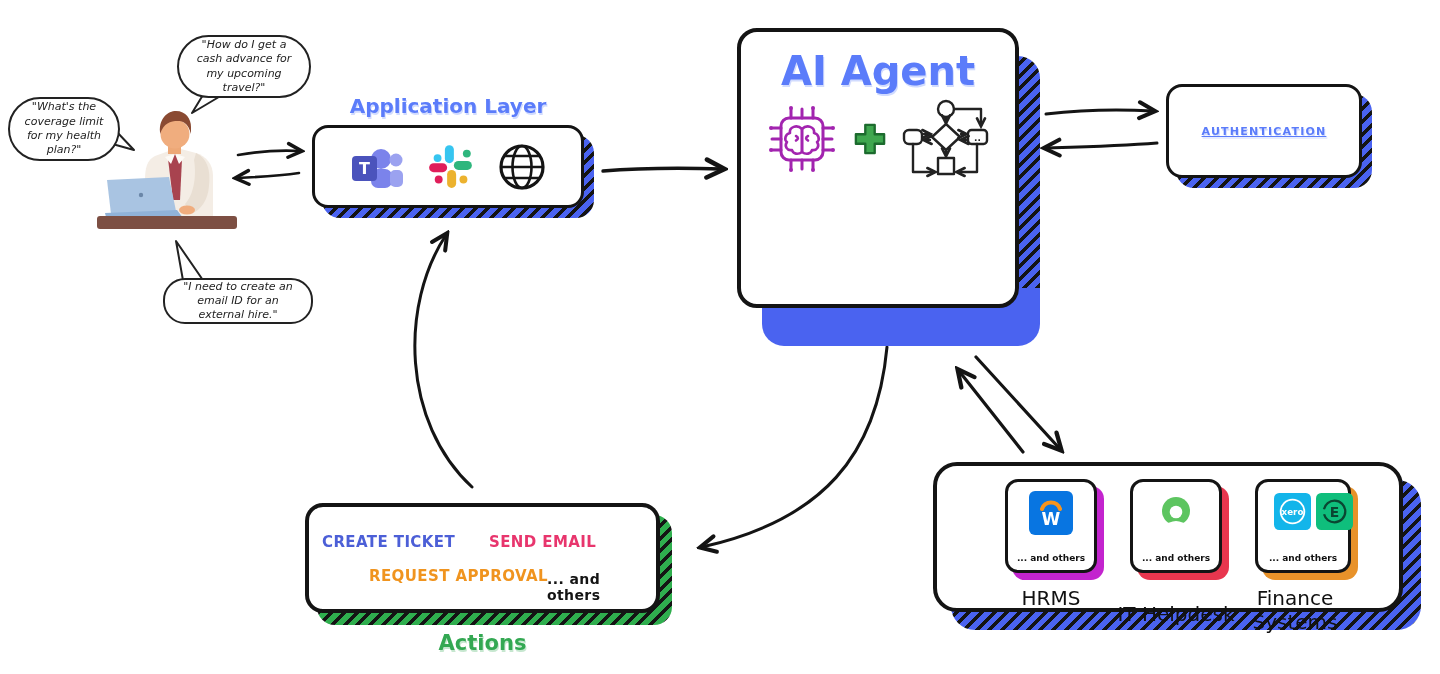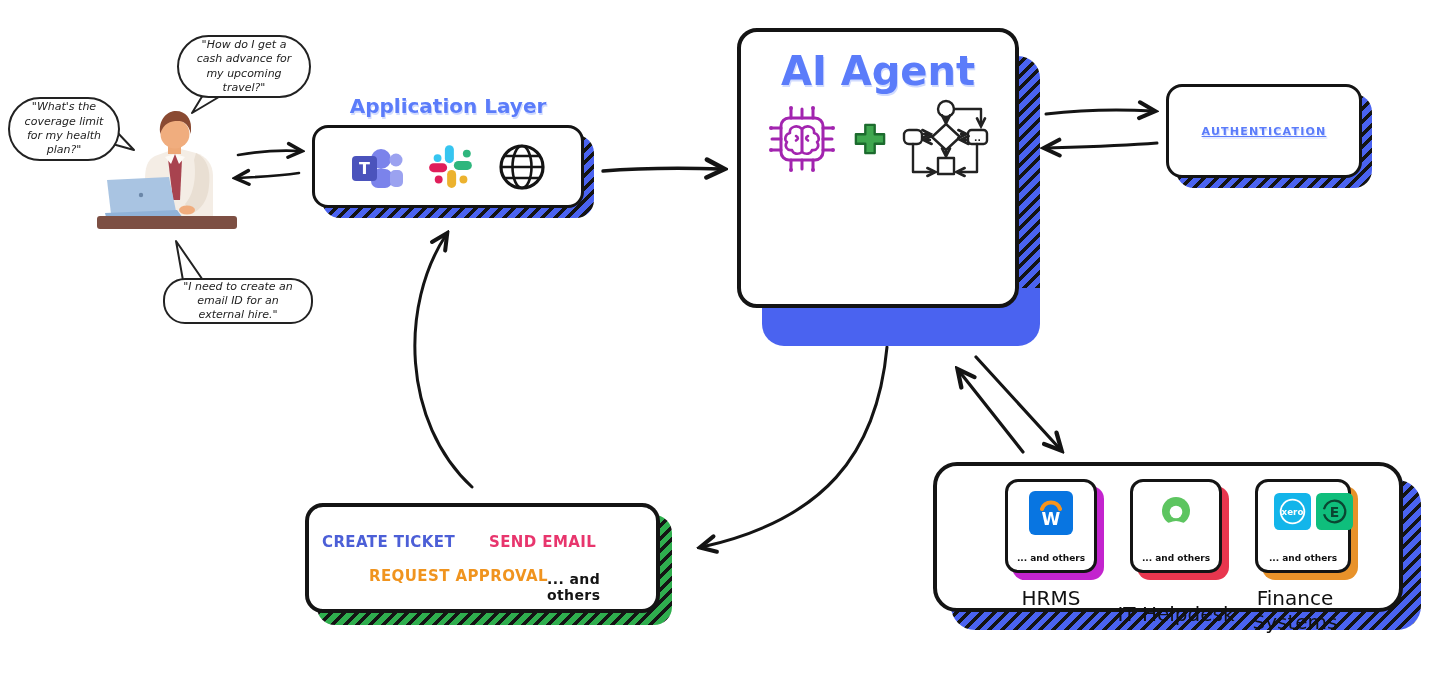--- a/index.html
+++ b/index.html
@@ -221,14 +221,15 @@
     <div class="card-label" style="left:288px; top:120px; width:140px;">Finance Systems</div>
   </div>
 
   <div class="shadow hatch-green" style="left:317px; top:515px; width:355px; height:110px;"></div>
   <div class="box" style="left:305px; top:503px; width:355px; height:110px; border-radius:18px; border-width:4px;">
     <div class="action-item" style="left: 13px; top: 26px; color: rgb(76, 95, 215);">CREATE TICKET</div>
     <div class="action-item" style="left: 180px; top: 26px; color: rgb(232, 53, 109);">SEND EMAIL</div>
     <div class="action-item" style="left: 60px; top: 60px; color: rgb(240, 148, 31);">REQUEST APPROVAL</div>
     <div class="action-item" style="left: 238px; top: 64px; font-size: 14px; color: rgb(20, 20, 20);">... and others</div>
   </div>
+  <div class="title" style="left:305px; top:631px; width:355px; font-size:21px; font-weight:bold; color:#33A852; text-shadow:1px 1.5px 0 rgba(51,168,82,.28);">Actions</div>
 
 </div>
 
 </body></html>

